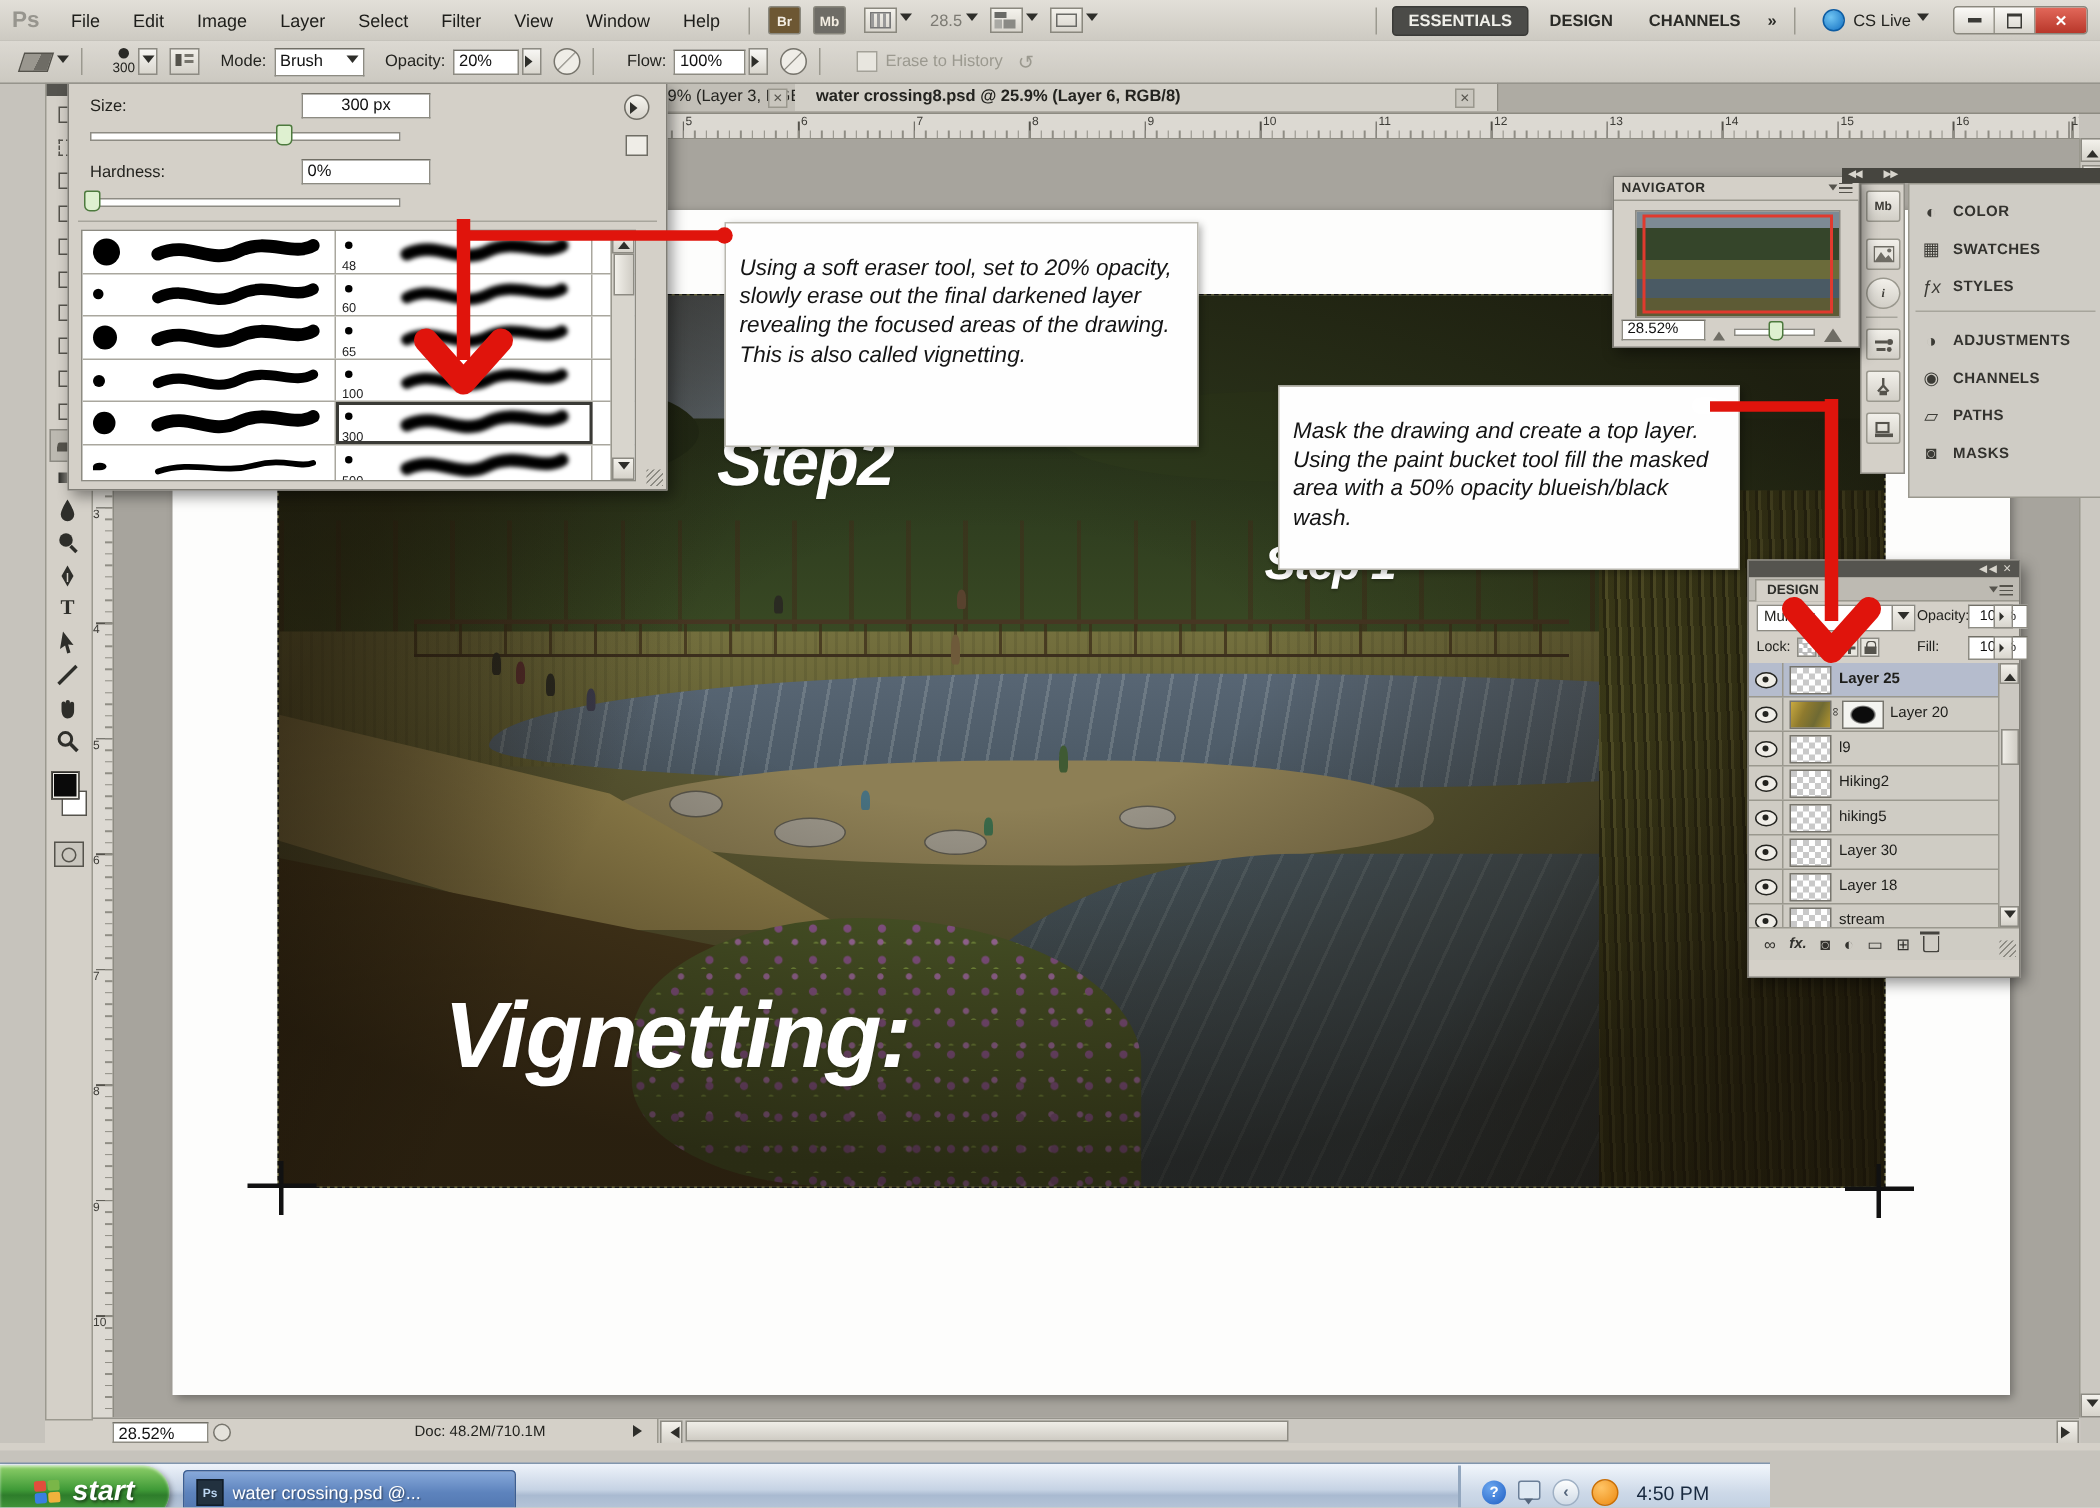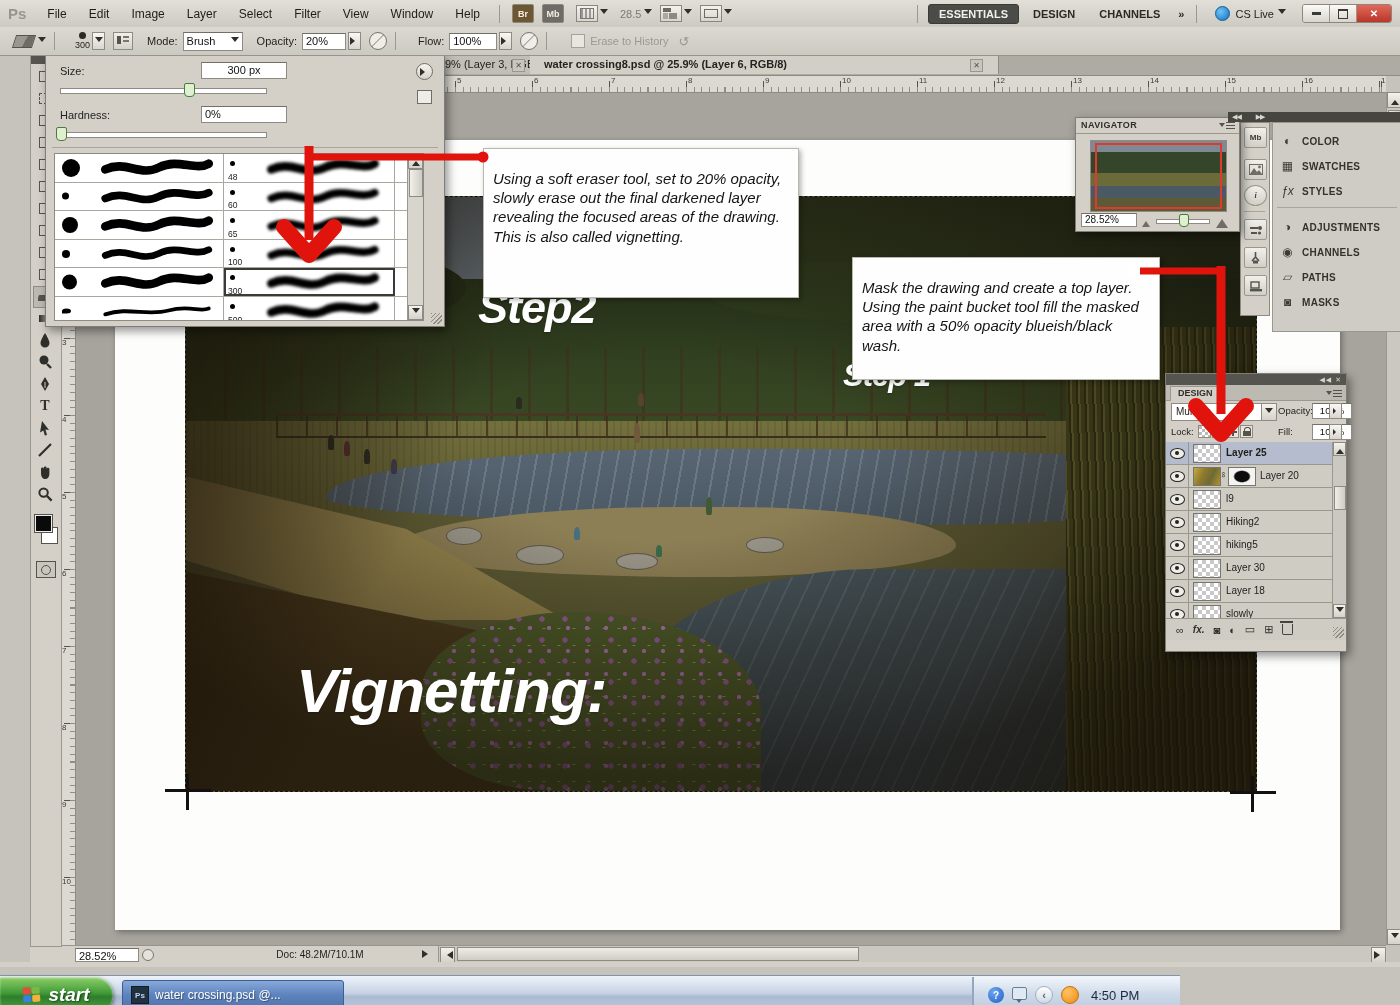--- a/index.html
+++ b/index.html
@@ -851,21 +851,21 @@
       <div class="lrow">
         <span class="leye"></span>
           <span class="leyediv"></span>
         <span class="lthumb checker"></span>
         <span class="lname">Layer 18</span>
       </div>
       <div class="lrow">
         <span class="leye"></span>
           <span class="leyediv"></span>
         <span class="lthumb checker"></span>
-        <span class="lname">slowly</span>
+        <span class="lname">stream</span>
       </div>
     </div>
     <div class="lscroll">
       <div class="sarrow" style="left:0;top:0;width:11px;height:12px">
           <span class="tup"></span>
         </div>
       <div class="thumb"></div>
       <div class="sarrow" style="left:0;bottom:0;width:11px;height:12px">
           <span class="tdn"></span>
         </div>

